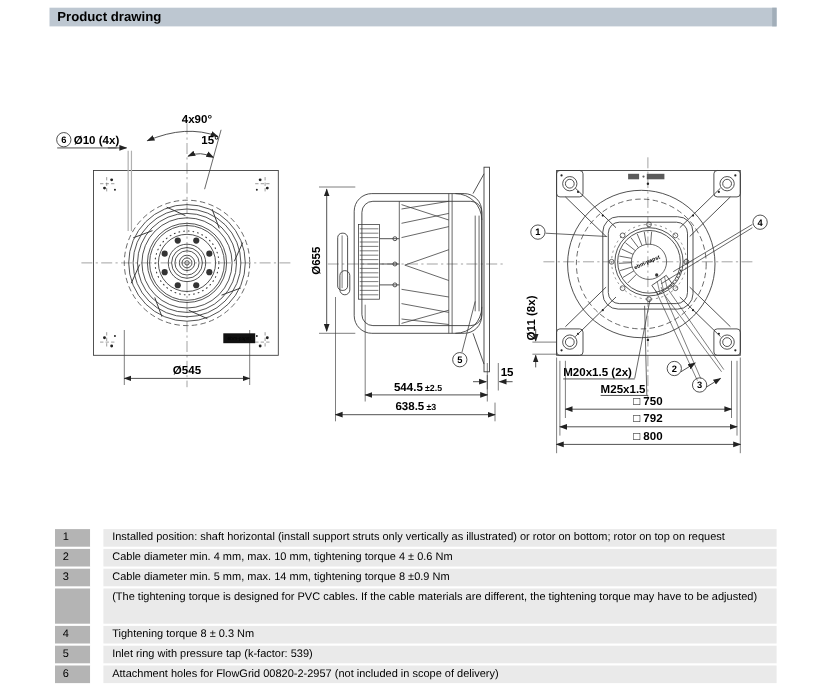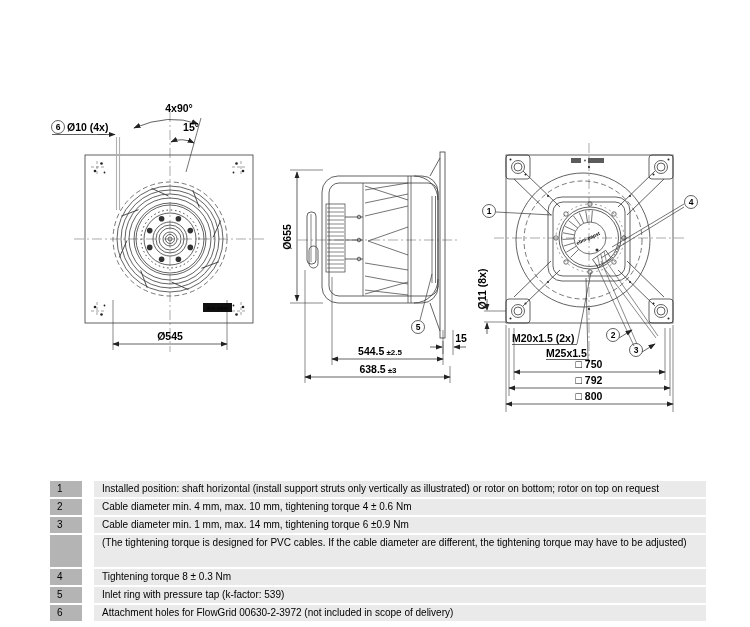--- a/index.html
+++ b/index.html
@@ -24,20 +24,23 @@
   .trow .txt{flex:1;background:#eaeaea;padding-left:8px;padding-right:14px;
              white-space:nowrap;overflow:hidden;height:16px;}
   .trow.wrap .txt{white-space:normal;height:auto;min-height:32px;}
   .trow.wrap .num{min-height:32px;}
 </style>
 </head>
 <body>
 
 <div id="page">
 
+  <div id="header-bar">
+    <div class="title">Product drawing</div>
+  </div>
 
   <div id="drawing">
   <svg width="750" height="478" viewBox="0 0 750 478">
     <defs>
       <marker id="arr" viewBox="0 0 10 10" refX="9" refY="5" markerWidth="9" markerHeight="9" orient="auto-start-reverse">
         <path d="M0,1.4 L10,5 L0,8.6 z" fill="#222"></path>
       </marker>
     </defs>
 
     <g stroke="#3a3a3a" stroke-width="0.8" fill="none">
@@ -416,37 +419,37 @@
       <div class="txt">Installed position: shaft horizontal (install support struts only vertically as illustrated) or rotor on bottom; rotor on top on request</div>
     </div>
     <div class="trow">
       <div class="num">2</div>
         <div class="gap"></div>
       <div class="txt">Cable diameter min. 4 mm, max. 10 mm, tightening torque 4 ± 0.6 Nm</div>
     </div>
     <div class="trow">
       <div class="num">3</div>
         <div class="gap"></div>
-      <div class="txt">Cable diameter min. 1 mm, max. 14 mm, tightening torque 6 ±0.9 Nm</div>
+      <div class="txt">Cable diameter min. 5 mm, max. 14 mm, tightening torque 8 ±0.9 Nm</div>
     </div>
     <div class="trow wrap">
       <div class="num"></div>
         <div class="gap"></div>
-      <div class="txt">(The tightening torque is designed for PVC cables. If the cable diameter are different, the tightening torque may have to be adjusted)</div>
+      <div class="txt">(The tightening torque is designed for PVC cables. If the cable materials are different, the tightening torque may have to be adjusted)</div>
     </div>
     <div class="trow">
       <div class="num">4</div>
         <div class="gap"></div>
       <div class="txt">Tightening torque 8 ± 0.3 Nm</div>
     </div>
     <div class="trow">
       <div class="num">5</div>
         <div class="gap"></div>
       <div class="txt">Inlet ring with pressure tap (k-factor: 539)</div>
     </div>
     <div class="trow">
       <div class="num">6</div>
         <div class="gap"></div>
-      <div class="txt">Attachment holes for FlowGrid 00630-2-3972 (not included in scope of delivery)</div>
+      <div class="txt">Attachment holes for FlowGrid 00820-2-2957 (not included in scope of delivery)</div>
     </div>
   </div>
 
 </div>
 
 </body></html>

